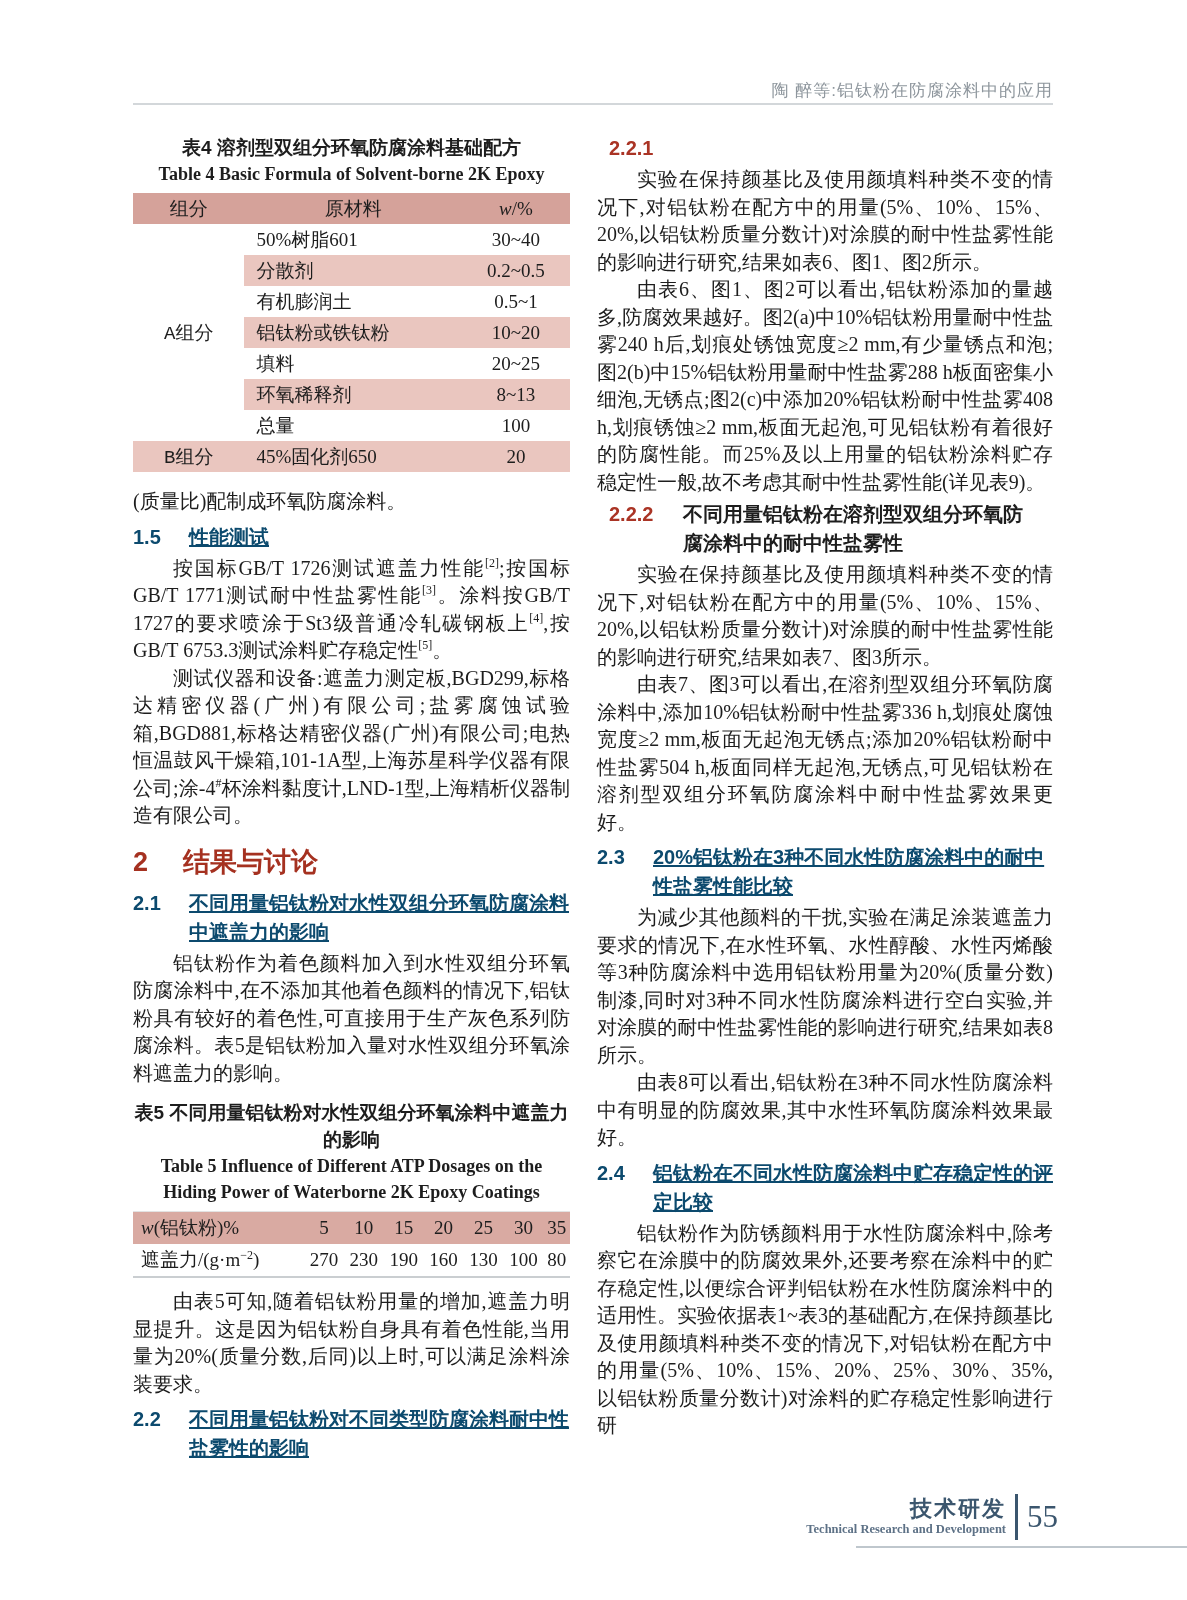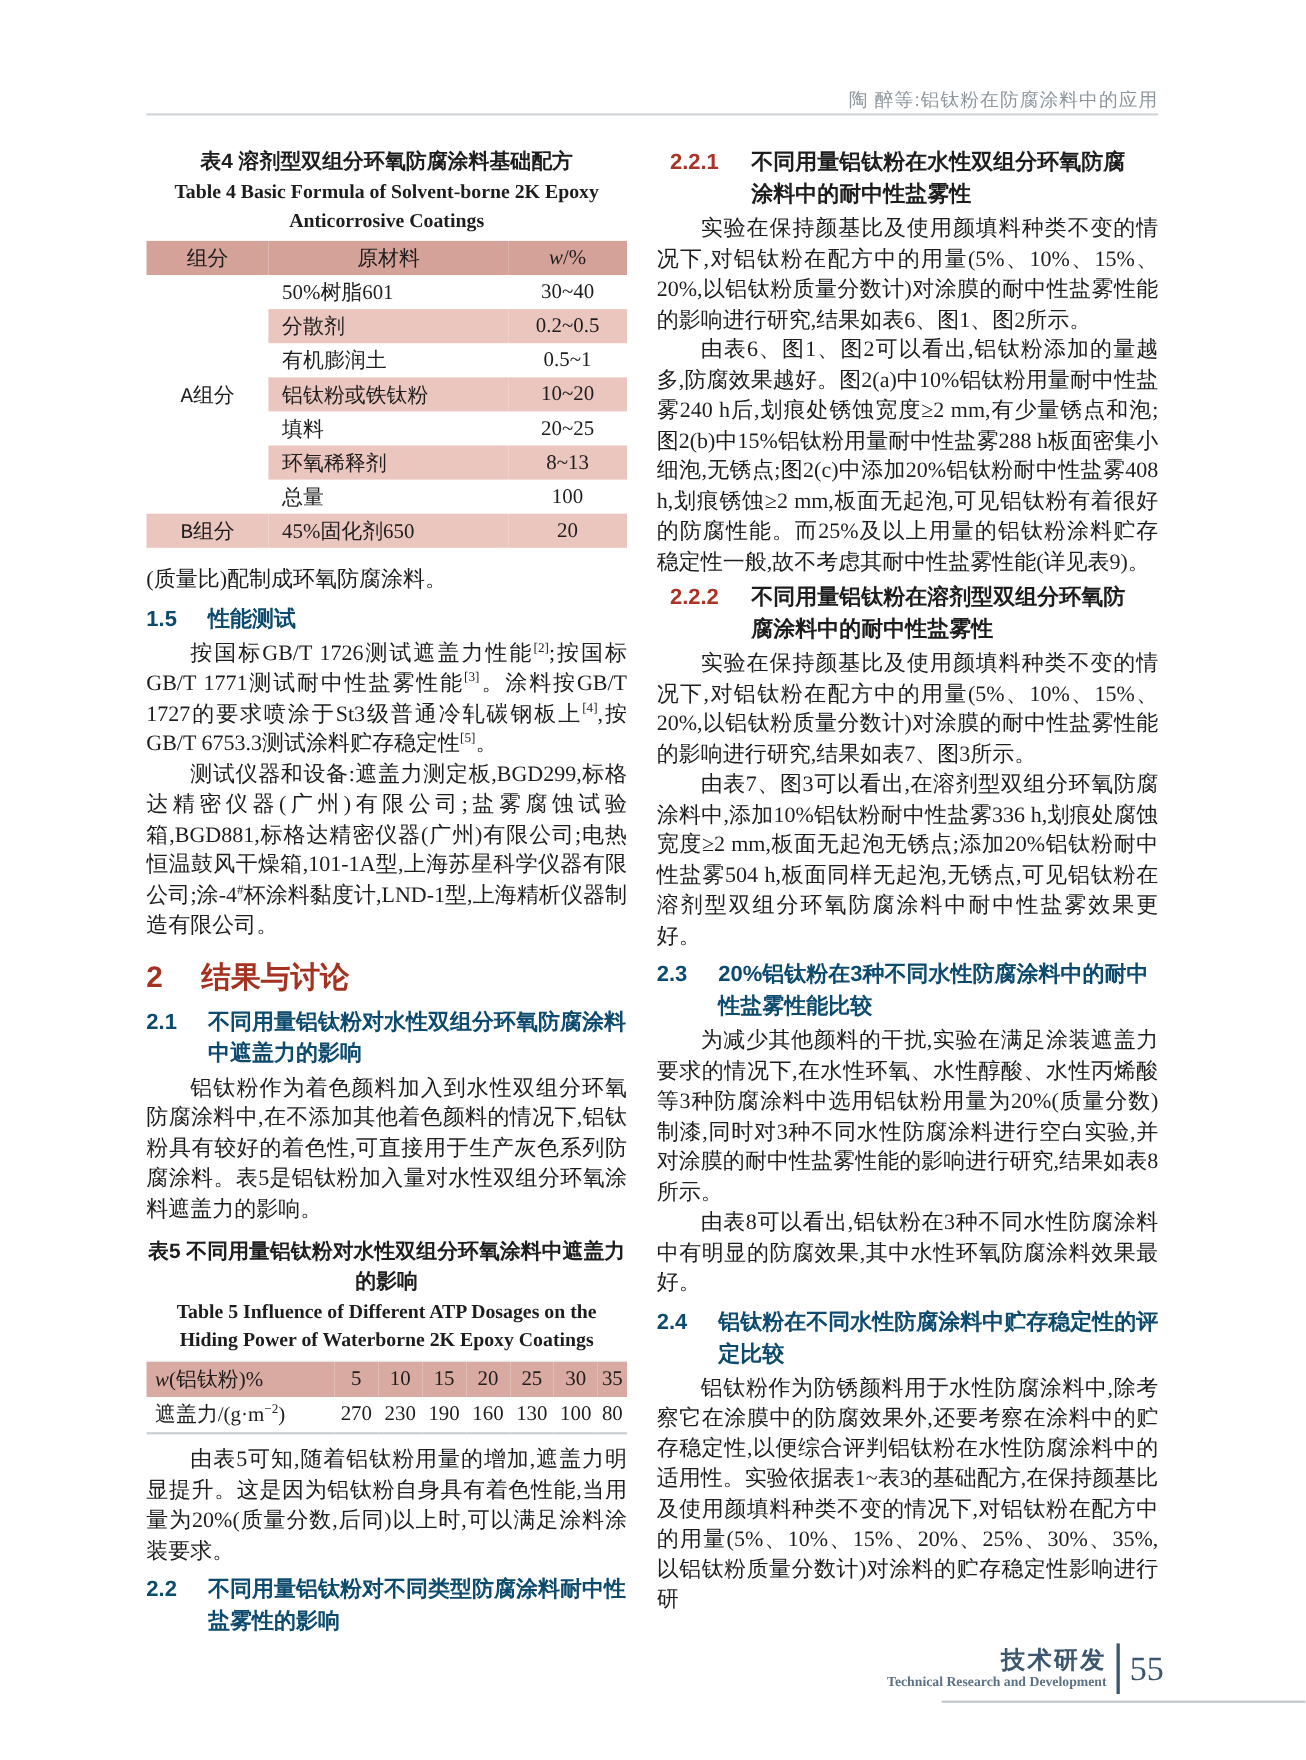--- a/index.html
+++ b/index.html
@@ -18,21 +18,21 @@
   .col-right{flex:0 0 456px;width:456px;}
 
   p{margin:0;font-size:20px;line-height:27.5px;text-align:justify;text-indent:2em;word-break:break-word;}
   p.noindent{text-indent:0;}
   sup{font-size:12px;line-height:0;vertical-align:super;}
 
   
   .sec{display:flex;font-family:"Liberation Sans","DejaVu Sans",sans-serif;font-weight:bold;
        color:#0c4a6e;font-size:20px;line-height:29px;margin:7px 0 3px;text-align:left;}
   .sec .num{flex:0 0 56px;}
-  .sec .t{flex:1;}
+  .sec .t{flex:1;text-decoration:underline;}
   
   .sec1{display:flex;font-family:"Liberation Sans","DejaVu Sans",sans-serif;font-weight:bold;
         color:#a53120;font-size:27px;line-height:40px;margin:12px 0 4px;}
   .sec1 .num{flex:0 0 50px;}
   
   .sec3{display:flex;font-size:20px;line-height:29px;margin:4px 12px 3px;}
   .sec3 .num{flex:0 0 74px;color:#aa3425;font-weight:bold;
         font-family:"Liberation Sans","DejaVu Sans",sans-serif;}
   .sec3 .t{flex:1;color:#1d1d1d;}
 
@@ -83,21 +83,20 @@
   </div>
   <div class="head-rule"></div>
 
   <div class="columns">
 
     <section class="col-left">
 
       <div class="capwrap">
         <div class="capcn">表4  溶剂型双组分环氧防腐涂料基础配方</div>
         <div class="capen">Table 4   Basic Formula of Solvent-borne 2K Epoxy</div>
-        <div class="capen">Anticorrosive Coatings</div>
       </div>
 
       <table class="t4">
         <thead>
           <tr>
             <th class="c1">组分</th>
             <th class="c2h">原材料</th>
             <th class="c3"><i>w</i><span>/%</span></th>
           </tr>
         </thead>
@@ -198,21 +197,20 @@
         <span class="num">2.2</span>
         <span class="t">不同用量铝钛粉对不同类型防腐涂料耐中性盐雾性的影响</span>
       </h3>
 
     </section>
 
     <section class="col-right">
 
       <h4 class="sec3">
         <span class="num">2.2.1</span>
-        <span class="t">不同用量铝钛粉在水性双组分环氧防腐涂料中的耐中性盐雾性</span>
       </h4>
       <p>实验在保持颜基比及使用颜填料种类不变的情况下,对铝钛粉在配方中的用量(5%、10%、15%、20%,以铝钛粉质量分数计)对涂膜的耐中性盐雾性能的影响进行研究,结果如表6、图1、图2所示。</p>
       <p>由表6、图1、图2可以看出,铝钛粉添加的量越多,防腐效果越好。图2(a)中10%铝钛粉用量耐中性盐雾240 h后,划痕处锈蚀宽度≥2 mm,有少量锈点和泡;图2(b)中15%铝钛粉用量耐中性盐雾288 h板面密集小细泡,无锈点;图2(c)中添加20%铝钛粉耐中性盐雾408 h,划痕锈蚀≥2 mm,板面无起泡,可见铝钛粉有着很好的防腐性能。而25%及以上用量的铝钛粉涂料贮存稳定性一般,故不考虑其耐中性盐雾性能(详见表9)。</p>
 
       <h4 class="sec3">
         <span class="num">2.2.2</span>
         <span class="t">不同用量铝钛粉在溶剂型双组分环氧防腐涂料中的耐中性盐雾性</span>
       </h4>
       <p>实验在保持颜基比及使用颜填料种类不变的情况下,对铝钛粉在配方中的用量(5%、10%、15%、20%,以铝钛粉质量分数计)对涂膜的耐中性盐雾性能的影响进行研究,结果如表7、图3所示。</p>
       <p>由表7、图3可以看出,在溶剂型双组分环氧防腐涂料中,添加10%铝钛粉耐中性盐雾336 h,划痕处腐蚀宽度≥2 mm,板面无起泡无锈点;添加20%铝钛粉耐中性盐雾504 h,板面同样无起泡,无锈点,可见铝钛粉在溶剂型双组分环氧防腐涂料中耐中性盐雾效果更好。</p>

